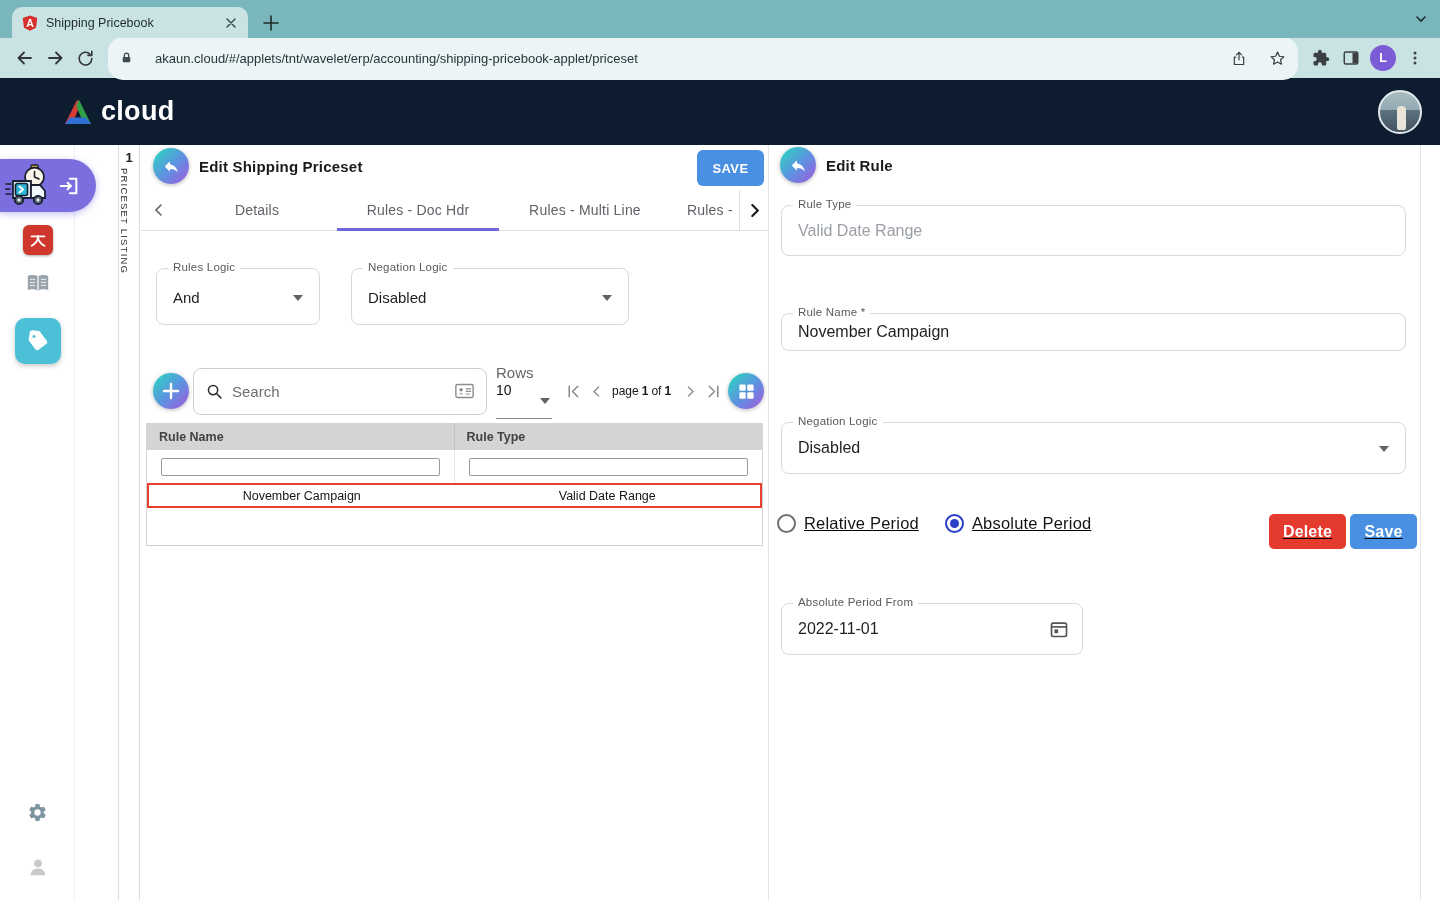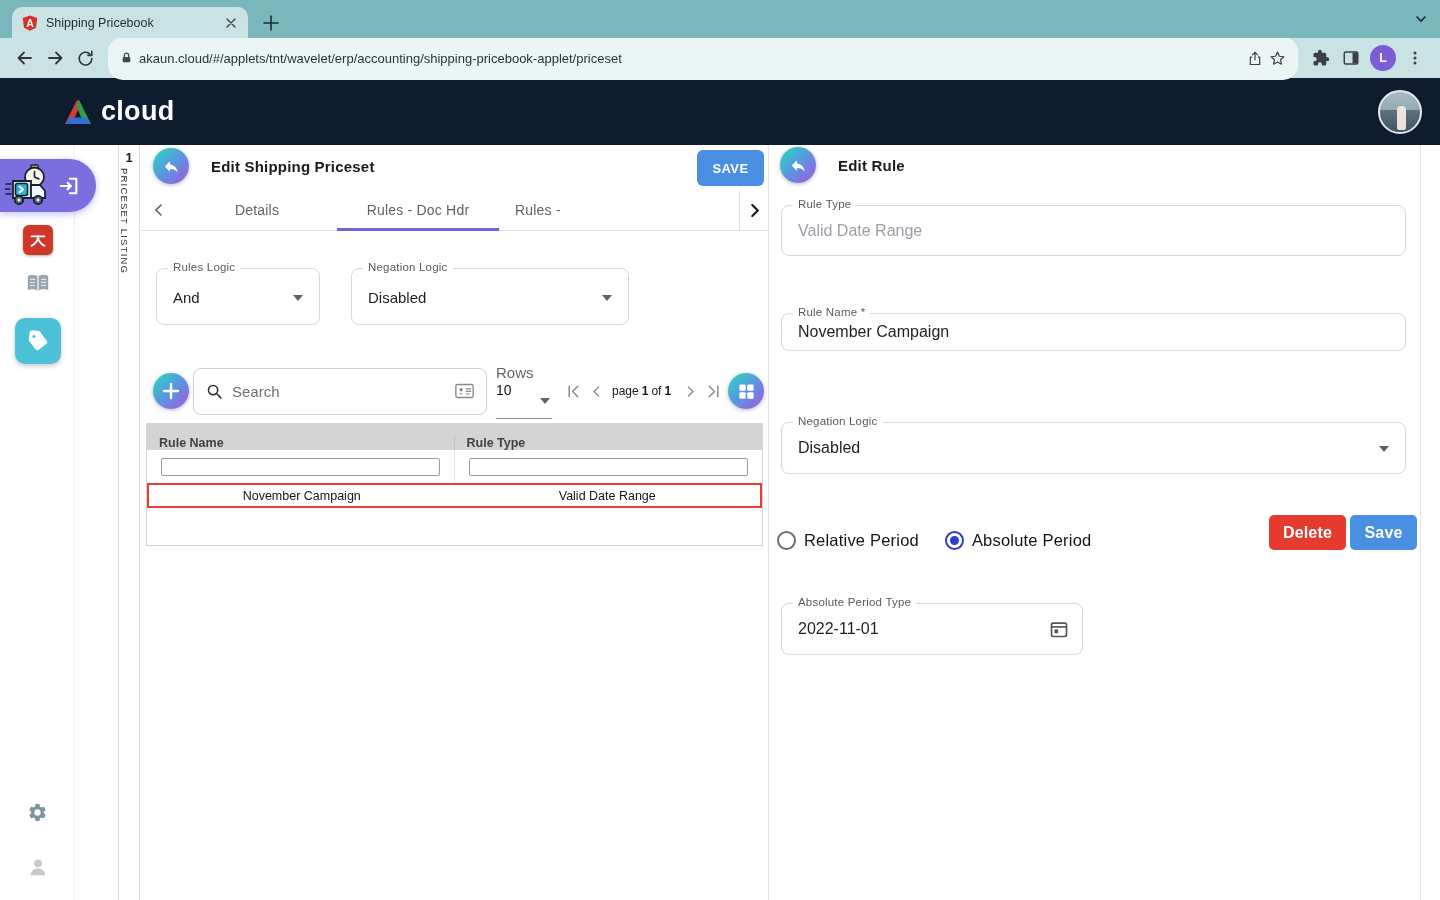--- a/index.html
+++ b/index.html
@@ -12,21 +12,21 @@
     background:#c9e3e5; border-radius:10px 10px 0 0; display:flex; align-items:center;
     padding:0 10px; gap:8px; }
   .btab-title { font-size:12.5px; color:#1e2a2c; flex:1; white-space:nowrap; overflow:hidden; }
   .ic { display:inline-flex; align-items:center; justify-content:center; }
   .newtab { position:absolute; left:258px; top:10px; width:26px; height:26px; }
   .strip-chev { position:absolute; right:12px; top:12px; }
 
   .btoolbar { height:40px; background:#c9e3e5; display:flex; align-items:center; padding:0 10px; }
   .navic { width:30px; height:30px; display:flex; align-items:center; justify-content:center; border-radius:50%; }
   .urlbar { flex:1; height:43px; background:#ebf5f5; border-radius:15px; display:flex;
-    align-items:center; padding:0 12px; margin:12px 8px; gap:6px; }
+    align-items:center; padding:0 12px; margin:12px 8px; gap:22px; }
   .url-text { font-size:13px; color:#28343b; flex:1; white-space:nowrap; overflow:hidden; }
   .bavatar { width:26px; height:26px; border-radius:50%; background:#7c5cd6; color:#fff;
     font-size:12.5px; font-weight:bold; display:flex; align-items:center; justify-content:center; margin:0 4px; }
 
   
   .appbar { height:67px; background:#0e1c30; display:flex; align-items:center; padding:0 18px; }
   .brand { display:flex; align-items:center; gap:9px; margin-left:46px; }
   .brand-text { color:#fff; font-size:27px; font-weight:bold; letter-spacing:.3px; }
   .appbar-avatar { margin-left:auto; width:44px; height:44px; border-radius:50%;
     border:2px solid #e3e8ec;
@@ -54,21 +54,21 @@
   .strip-count { font-size:13px; font-weight:bold; color:#1c1c1c; margin-top:5px; }
   .strip-label { writing-mode:vertical-rl; font-size:9.5px; color:#2e2e2e; letter-spacing:1.2px; margin-top:3px; }
 
   .panel-left  { position:absolute; left:141px; top:0; bottom:0; width:627px; }
   .panel-right { position:absolute; left:769px; top:0; bottom:0; width:651px; }
 
   .grad-circle { width:36px; height:36px; border-radius:50%;
     background:linear-gradient(135deg,#2fd0c3 8%,#5c93e0 52%,#9d5ede 95%);
     display:flex; align-items:center; justify-content:center; box-shadow:0 1px 4px rgba(0,0,0,.28); border:none; }
 
-  .p-header { position:absolute; top:3px; left:12px; display:flex; align-items:center; gap:22px; }
+  .p-header { position:absolute; top:3px; left:12px; display:flex; align-items:center; gap:10px; }
   .p-title { font-size:15px; font-weight:bold; color:#1b1b1b; letter-spacing:.2px; }
   .save-main { position:absolute; top:5px; right:4px; width:67px; height:36px; background:#4a90e2;
     color:#fff; border:none; border-radius:6px; font-weight:bold; font-size:13px;
     letter-spacing:.4px; font-family:inherit; }
 
   .tabs-row { position:absolute; top:45px; left:0; right:0; height:41px;
     border-bottom:1px solid #e0e0e0; display:flex; align-items:stretch; }
   .tab-chev { width:36px; display:flex; align-items:center; justify-content:center; color:#666; }
   .ptab { display:flex; align-items:center; justify-content:center; font-size:14px;
     color:#5f6368; position:relative; letter-spacing:.2px; }
@@ -103,40 +103,40 @@
     padding-bottom:20px; width:56px; position:relative; }
   .rows-select .caret { right:2px; }
   .pager { display:flex; align-items:center; gap:3px; margin-left:9px; }
   .pager .pic { width:20px; height:20px; display:flex; align-items:center; justify-content:center; }
   .page-text { font-size:12px; color:#161616; margin:0 3px; white-space:nowrap; }
   .page-text b { font-weight:bold; margin:0 3px; }
   .grid-btn { margin-left:auto; }
 
   .rule-table { position:absolute; left:5px; top:278px; width:617px;
     border-left:1px solid #d6d6d6; border-right:1px solid #d6d6d6; border-bottom:1px solid #cfcfcf; }
-  .rt-head { display:flex; background:#d4d4d4; height:27px;align-items:flex-end; }
+  .rt-head { display:flex; background:#d4d4d4; height:27px; }
   .rt-hcell { width:50%; display:flex; align-items:center; padding-left:12px;
     font-size:12.5px; font-weight:bold; color:#424242; }
   .rt-hcell.first { border-right:1px solid #c3c3c3; }
   .rt-filter { display:flex; height:33px; align-items:center; }
   .rt-fcell { width:50%; display:flex; align-items:center; height:100%; }
   .rt-fcell.first { border-right:1px solid #e6e6e6; }
   .rt-fcell input { flex:1; margin:0 14px; height:18px; border:1px solid #9b9b9b;
     border-radius:2px; font-family:inherit; font-size:12px; padding:0 4px; }
   .rt-row { display:flex; height:25px; align-items:center; border:2px solid #e8402f; background:#fff; }
   .rt-cell { width:50%; text-align:center; font-size:12.5px; color:#151515; }
   .rt-empty { height:37px; }
 
   
   .rp-field { left:12px; width:625px; }
   .f-rtype { top:60px;  height:51px; }
   .f-rname { top:168px; height:38px; }
   .f-rneg  { top:277px; height:52px; }
   .radio-row { position:absolute; top:369px; left:8px; right:3px; height:36px;
-    display:flex; align-items:flex-end; }
+    display:flex; align-items:flex-start;text-decoration:underline; }
   .radio { width:19px; height:19px; border:2px solid #6f6f6f; border-radius:50%;
     position:relative; flex:none; background:#fff; }
   .radio.sel { border-color:#2b3ec9; }
   .radio.sel::after { content:''; position:absolute; inset:3px; background:#2b3ec9; border-radius:50%; }
   .radio-label { font-size:16.5px; color:#141414; margin:0 0 0 8px; letter-spacing:.2px; }
   .radio-gap { width:26px; }
   .rp-btn { height:35px; border:none; border-radius:5px; color:#fff; font-weight:bold;
     font-size:16px; font-family:inherit; letter-spacing:.2px; }
   .btn-delete { width:77px; background:#e53a2e; margin-left:auto; }
   .btn-save2 { width:67px; background:#4a90e2; margin-left:4px; }
@@ -342,20 +342,21 @@
     <button class="save-main">SAVE</button>
 
     <div class="tabs-row">
       <span class="tab-chev">
         <svg width="12" height="12" viewBox="0 0 12 12">
             <path d="M8 1L3 6l5 5" stroke="#5f6368" stroke-width="1.6" fill="none" stroke-linecap="round"></path>
           </svg>
       </span>
       <span class="ptab w1">Details</span>
       <span class="ptab w2 active">Rules - Doc Hdr</span>
+      <span class="ptab w3">Rules - Multi Line</span>
       <span class="ptab partial">Rules -</span>
       <span class="tab-chev right">
         <svg width="13" height="13" viewBox="0 0 12 12">
             <path d="M4 1l5 5-5 5" stroke="#1d1d1d" stroke-width="2" fill="none" stroke-linecap="round"></path>
           </svg>
       </span>
     </div>
 
     <div class="mat-field f-rlogic">
       <span class="mat-label">Rules Logic</span>
@@ -488,21 +489,21 @@
       <span class="radio"></span>
       <span class="radio-label">Relative Period</span>
       <span class="radio-gap"></span>
       <span class="radio sel"></span>
       <span class="radio-label">Absolute Period</span>
       <button class="rp-btn btn-delete">Delete</button>
       <button class="rp-btn btn-save2">Save</button>
     </div>
 
     <div class="mat-field f-from">
-      <span class="mat-label">Absolute Period Type</span>
+      <span class="mat-label">Absolute Period From</span>
       <span class="mat-value big">2022-11-01</span>
       <span class="cal-ic ic">
         <svg width="20" height="20" viewBox="0 0 24 24">
             <rect x="3" y="5" width="18" height="16" rx="2" fill="none" stroke="#555" stroke-width="2"></rect>
             <path d="M3 9.5h18" stroke="#555" stroke-width="2"></path>
             <rect x="6.5" y="12.5" width="4.5" height="4.5" fill="#555"></rect>
           </svg>
       </span>
     </div>
   </div>

